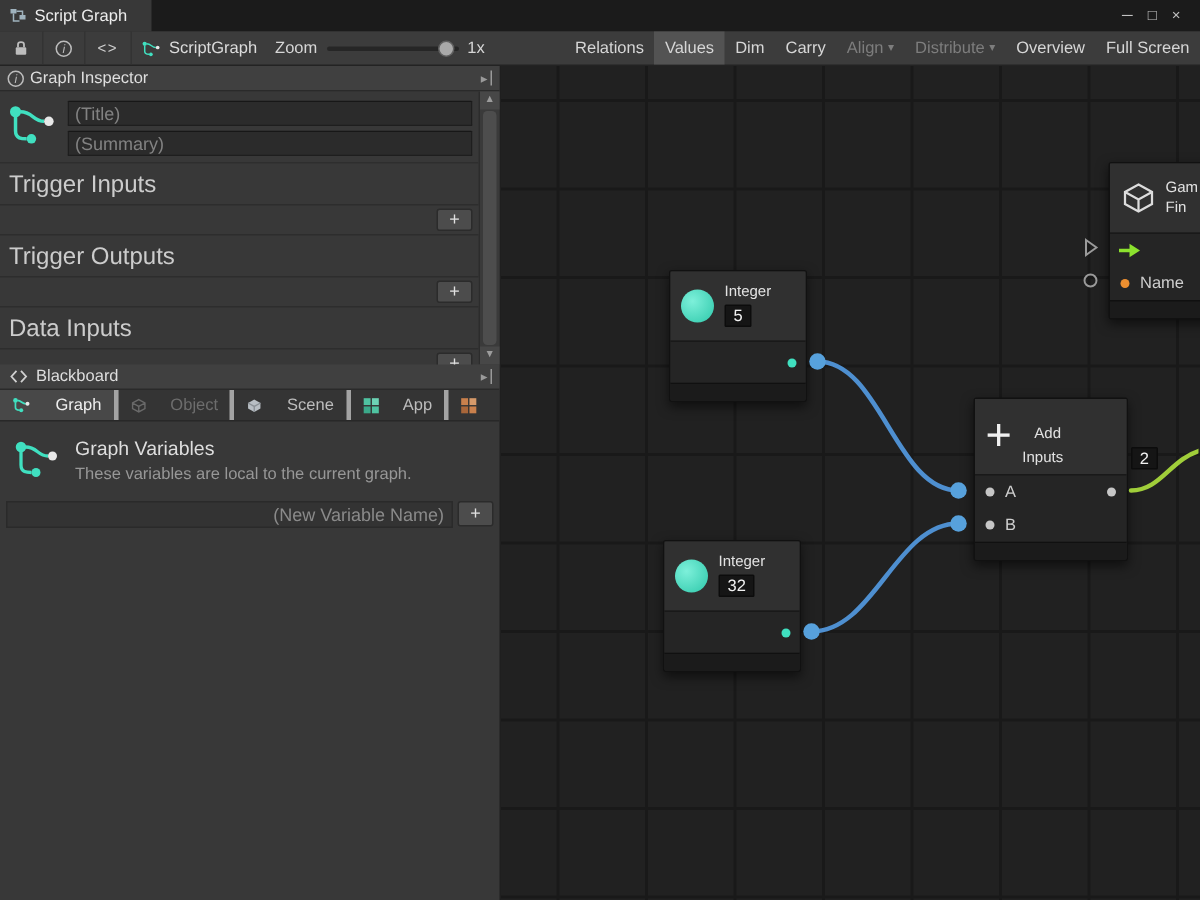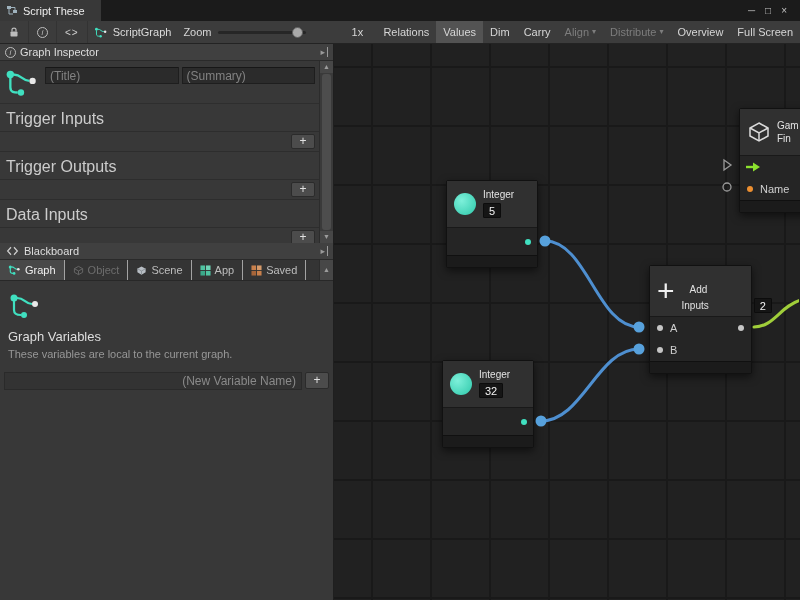--- a/index.html
+++ b/index.html
@@ -49,45 +49,45 @@
   .inspector-content { flex:1; min-width:0; }
 
   .vscroll { width:14px; flex:0 0 14px; background:#3a3a3a; border-left:1px solid #2c2c2c;
              display:flex; flex-direction:column; align-items:stretch; }
   .scroll-btn { height:12px; background:#474747; color:#9c9c9c; font-size:7px; text-align:center; line-height:12px; }
   .scroll-track { flex:1; padding:1px 2px; }
   .scroll-thumb { width:100%; height:100%; background:#4d4d4d; border-radius:3px; }
 
   .title-block { display:flex; gap:5px; padding:6px 4px 4px 4px; border-bottom:1px solid #2e2e2e; }
   .glyph-lg { flex:0 0 36px; }
-  .fields { flex:1; display:flex; flex-direction:row; gap:3px; }
+  .fields { flex:1; display:flex; flex-direction:column; gap:3px; }
   .text-field { height:17px; background:#2b2b2b; border:1px solid #1e1e1e; border-top-color:#171717;
                 color:#bdbdbd; font-size:12px; padding:0 4px; width:100%; outline:none;
                 font-family:"Liberation Sans", sans-serif; border-radius:1px; }
   .text-field::placeholder { color:#828282; }
 
   .section { margin-top:5px; }
   .section-label { font-size:16px; color:#cccccc; padding:1px 6px 3px; }
   .list-box { position:relative; height:21px; border-top:1px solid #2d2d2d; border-bottom:1px solid #2d2d2d; background:#383838; }
   .add-btn { position:absolute; right:4px; top:2px; width:24px; height:15px; background:#4c4c4c;
              border:1px solid #2b2b2b; border-radius:2px; color:#e0e0e0; font-size:12px;
              line-height:13px; text-align:center; }
 
   .bb-tabs { position:absolute; top:216px; left:0; right:0; height:21px; background:#343434;
              border-bottom:1px solid #282828; display:flex; align-items:stretch; }
-  .bb-tab { display:flex; align-items:center; gap:4px; padding:0 8px; font-size:11px; color:#bdbdbd;
-            border-right:1px solid #a3a3a3; }
+  .bb-tab { display:flex; align-items:center; gap:16px; padding:0 8px; font-size:11px; color:#bdbdbd;
+            border-right:3px solid #a3a3a3; }
   .bb-tab.active { background:#484848; color:#efefef; }
   .bb-tab.disabled { color:#6d6d6d; }
   .bb-tab.disabled svg { opacity:.45; }
   .bb-corner { margin-left:auto; width:14px; background:#474747; border-left:1px solid #2c2c2c;
                color:#9c9c9c; font-size:7px; text-align:center; line-height:20px; }
 
   .bb-content { position:absolute; top:237px; left:0; right:0; bottom:0; }
-  .gv-block { display:flex; gap:8px; padding:10px 24px 8px 8px;flex-direction:column; }
+  .gv-block { display:flex; gap:8px; padding:10px 24px 8px 8px; }
   .gv-texts { flex:1; }
   .gv-title { font-size:13px; color:#dedede; }
   .gv-desc { font-size:11px; color:#979797; margin-top:4px; }
   .newvar-row { display:flex; align-items:flex-start; gap:3px; padding:4px 4px; }
   .newvar-input { flex:1; height:18px; background:#333333; border:1px solid #2a2a2a; color:#bdbdbd;
                   font-size:12px; text-align:right; padding:0 5px; outline:none;
                   font-family:"Liberation Sans", sans-serif; }
   .newvar-input::placeholder { color:#8a8a8a; }
   .add-btn2 { width:24px; height:17px; background:#4c4c4c; border:1px solid #2b2b2b; border-radius:2px;
               color:#e0e0e0; font-size:12px; line-height:15px; text-align:center; }
@@ -133,21 +133,21 @@
 
 <div class="app">
 
   <div class="titlebar">
     <div class="doc-tab">
       <svg width="12" height="12" viewBox="0 0 12 12">
         <rect x="1" y="1" width="4" height="3" fill="#9fb2bd"></rect>
         <rect x="7" y="5" width="4" height="3" fill="#9fb2bd"></rect>
         <path d="M3 4 V9 H7 M5 2.5 H9 V5" stroke="#9fb2bd" stroke-width="1" fill="none"></path>
       </svg>
-      <span class="tab-label">Script These</span>
+      <span class="tab-label">Script Graph</span>
     </div>
     <div class="tb-spacer"></div>
     <div class="win-controls">
       <span>─</span>
       <span>□</span>
       <span>×</span>
     </div>
   </div>
 
   <div class="toolbar">
@@ -171,21 +171,21 @@
         <path d="M6 10 V 19 C 6 24 10 24 13 24" stroke="#40E0C0" stroke-width="2.4" fill="none"></path>
         <circle cx="16" cy="24" r="3" fill="#40E0C0"></circle>
       </svg>
       <span class="sg-label">ScriptGraph</span>
     </div>
     <div class="tb-item" style="padding-right:2px;">Zoom</div>
     <div class="zoom-slider">
       <div class="zoom-track"></div>
       <div class="zoom-knob"></div>
     </div>
-    <div class="tb-item" style="padding-left:2px;margin-left:40px;">1x</div>
+    <div class="tb-item" style="padding-left:2px;">1x</div>
 
     <div class="tb-toggle push-right">
       <span>Relations</span>
     </div>
     <div class="tb-toggle active">
       <span>Values</span>
     </div>
     <div class="tb-toggle">
       <span>Dim</span>
     </div>

